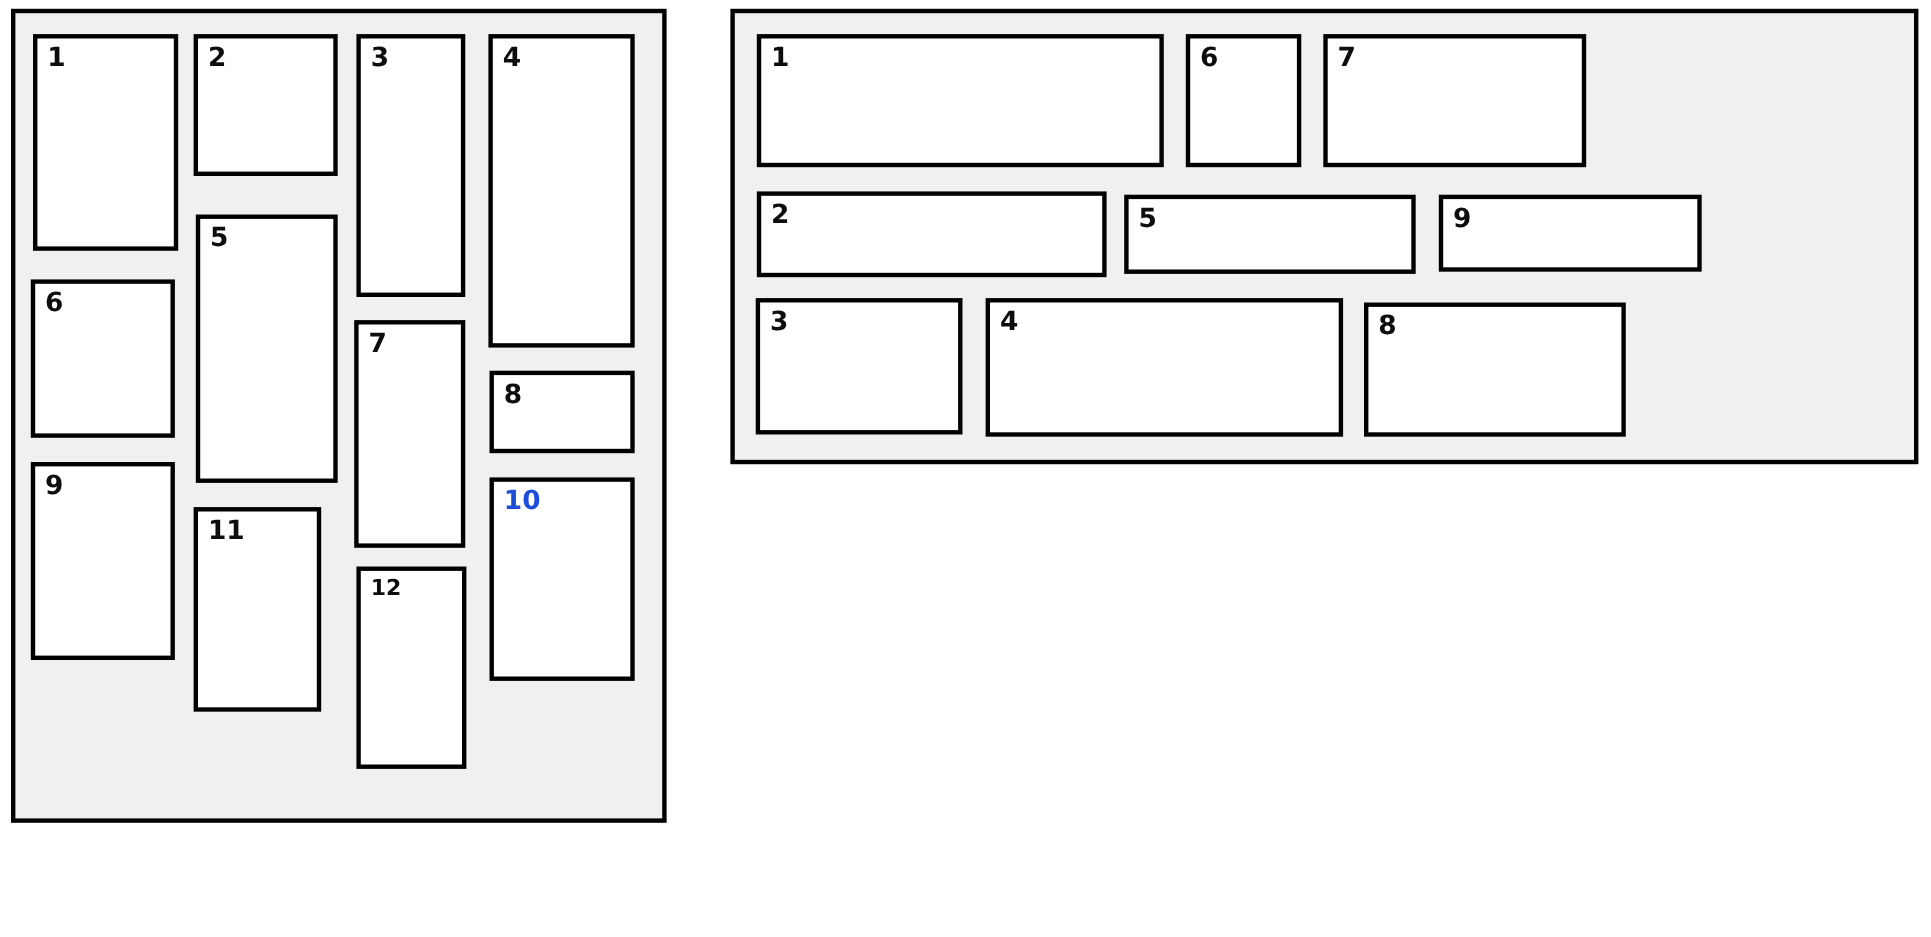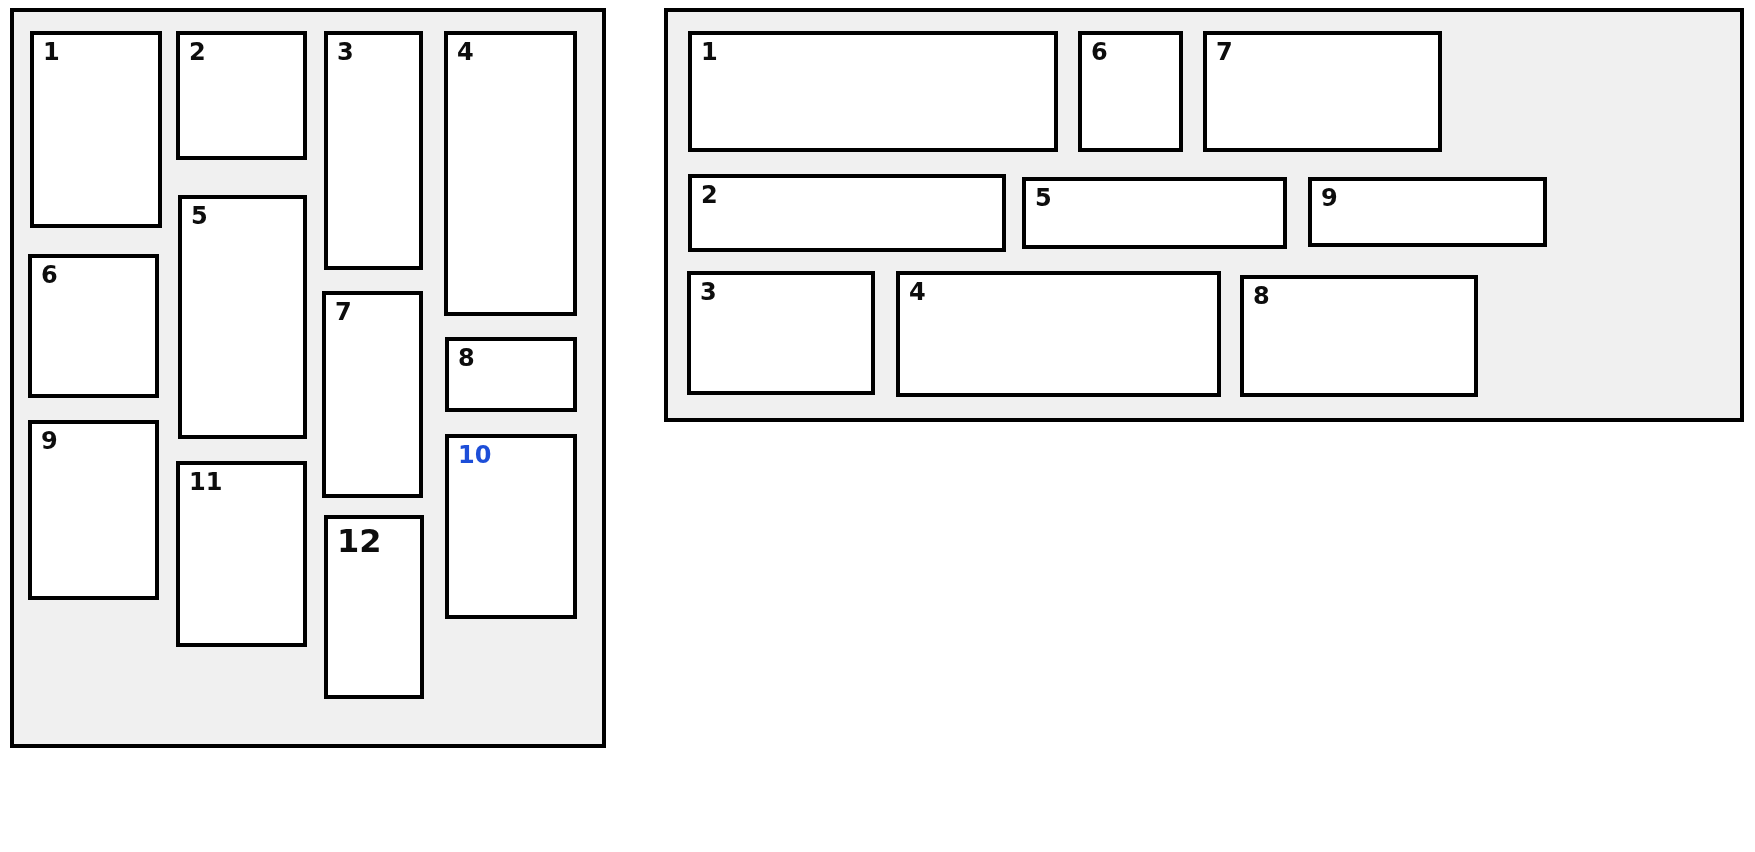--- a/index.html
+++ b/index.html
@@ -73,25 +73,25 @@
     </div>
     <div class="box" style="left: 445px; top: 337px; width: 132px; height: 75px; background: rgb(255, 255, 255); border-color: rgb(0, 0, 0); border-width: 4px;">
       <span class="box-label" style="color: rgb(13, 13, 13); font-size: 24px;">8</span>
     </div>
     <div class="box" style="left: 28px; top: 420px; width: 131px; height: 180px; background: rgb(255, 255, 255); border-color: rgb(0, 0, 0); border-width: 4px;">
       <span class="box-label" style="color: rgb(13, 13, 13); font-size: 24px;">9</span>
     </div>
     <div class="box" style="left: 445px; top: 434px; width: 132px; height: 185px; background: rgb(255, 255, 255); border-color: rgb(0, 0, 0); border-width: 4px;">
       <span class="box-label" style="color: #1d4ed8; font-size: 24px;">10</span>
     </div>
-    <div class="box" style="left: 176px; top: 461px; width: 131px; height: 186px; background: rgb(255, 255, 255); border-color: rgb(0, 0, 0); border-width: 4px;">
+    <div class="box" style="left: 176px; top: 461px; width: 116px; height: 186px; background: rgb(255, 255, 255); border-color: rgb(0, 0, 0); border-width: 4px;">
       <span class="box-label" style="color: rgb(13, 13, 13); font-size: 24px;">11</span>
     </div>
     <div class="box" style="left: 324px; top: 515px; width: 100px; height: 184px; background: rgb(255, 255, 255); border-color: rgb(0, 0, 0); border-width: 4px;">
-      <span class="box-label" style="color: rgb(13, 13, 13); font-size: 32px;">12</span>
+      <span class="box-label" style="color: rgb(13, 13, 13); font-size: 20px;">12</span>
     </div>
     <div class="panel" style="left: 664px; top: 8px; width: 1080px; height: 414px; background: rgb(240, 240, 240); border-color: rgb(0, 0, 0); border-width: 4px;"></div>
     <div class="box" style="left: 688px; top: 31px; width: 370px; height: 121px; background: rgb(255, 255, 255); border-color: rgb(0, 0, 0); border-width: 4px;">
       <span class="box-label" style="color: rgb(13, 13, 13); font-size: 24px;">1</span>
     </div>
     <div class="box" style="left: 1078px; top: 31px; width: 105px; height: 121px; background: rgb(255, 255, 255); border-color: rgb(0, 0, 0); border-width: 4px;">
       <span class="box-label" style="color: rgb(13, 13, 13); font-size: 24px;">6</span>
     </div>
     <div class="box" style="left: 1203px; top: 31px; width: 239px; height: 121px; background: rgb(255, 255, 255); border-color: rgb(0, 0, 0); border-width: 4px;">
       <span class="box-label" style="color: rgb(13, 13, 13); font-size: 24px;">7</span>

